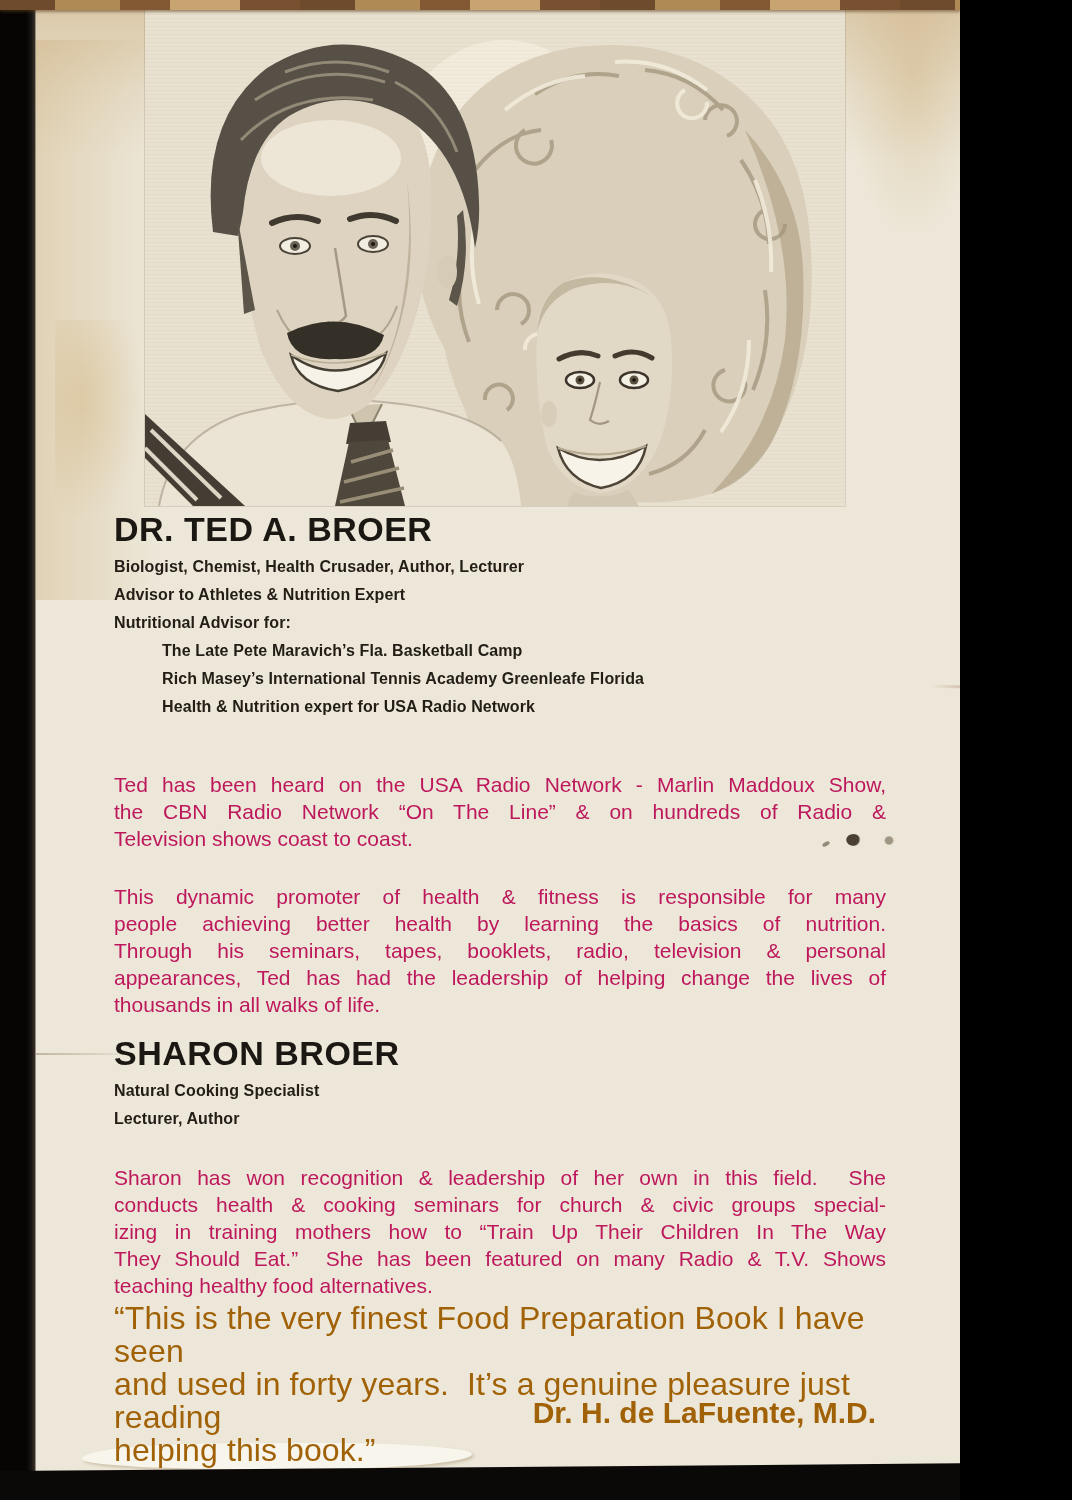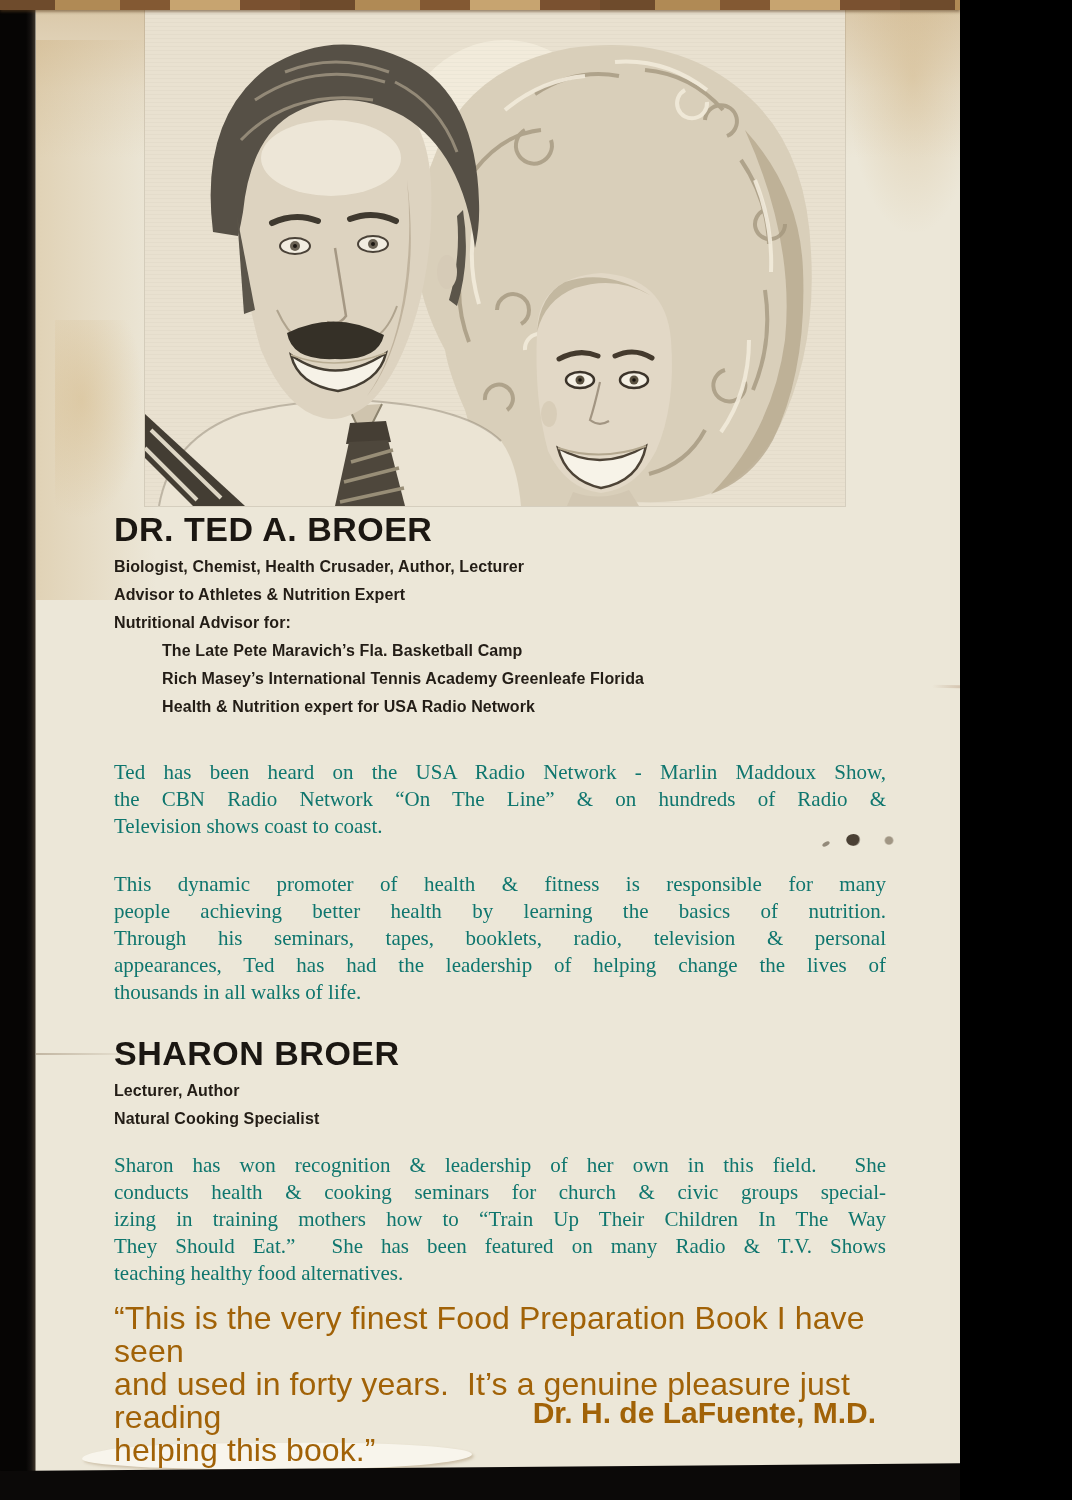--- a/index.html
+++ b/index.html
@@ -129,22 +129,22 @@
     font-weight: bold; font-size: 34px; letter-spacing: .5px;
     color: #1b1712; margin: 0 0 7px 0; line-height: 1;
   }
   .bold-line {
     font-family: "Liberation Sans", sans-serif;
     font-weight: bold; font-size: 16px; line-height: 28px;
     color: #231d16; letter-spacing: .1px;
   }
   .advisor-list .bold-line { padding-left: 48px; }
   .para {
-    font-family: Liberation Serif, serif;
-    font-size: 21px; line-height: 27px; color: #0f766e; width: 772px;
+    font-family: Liberation Sans, sans-serif;
+    font-size: 21px; line-height: 27px; color: #be185d; width: 772px; margin-top: 12px;
   }
   .para .p-line { text-align: justify; text-align-last: justify; }
   .para .p-line:last-child { text-align-last: left; }
   .quote-block {
     font-family: "Liberation Sans", sans-serif;
     font-weight: normal; font-size: 32px; line-height: 33px;
     color: #a16207; width: 790px; letter-spacing: .1px;
   }
   .attribution {
     font-family: "Liberation Sans", sans-serif;
@@ -297,22 +297,22 @@
       <div class="p-line">people achieving better health by learning the basics of nutrition.</div>
       <div class="p-line">Through his seminars, tapes, booklets, radio, television &amp; personal</div>
       <div class="p-line">appearances, Ted has had the leadership of helping change the lives of</div>
       <div class="p-line">thousands in all walks of life.</div>
     </div>
 
   <div class="txt" style="left:114px; top:1036px; width:800px;">
     <h1 class="name-heading">SHARON BROER</h1>
     <div>
 
-    <div class="bold-line">Lecturer, Author</div>
-        <div class="bold-line">Natural Cooking Specialist</div>
+    <div class="bold-line">Natural Cooking Specialist</div>
+        <div class="bold-line">Lecturer, Author</div>
       </div>
   </div>
 
   <div class="txt para" style="left:114px; top:1152px;">
 
   <div class="p-line">Sharon has won recognition &amp; leadership of her own in this field.&nbsp; She</div>
       <div class="p-line">conducts health &amp; cooking seminars for church &amp; civic groups special-</div>
       <div class="p-line">izing in training mothers how to “Train Up Their Children In The Way</div>
       <div class="p-line">They Should Eat.”&nbsp; She has been featured on many Radio &amp; T.V. Shows</div>
       <div class="p-line">teaching healthy food alternatives.</div>

